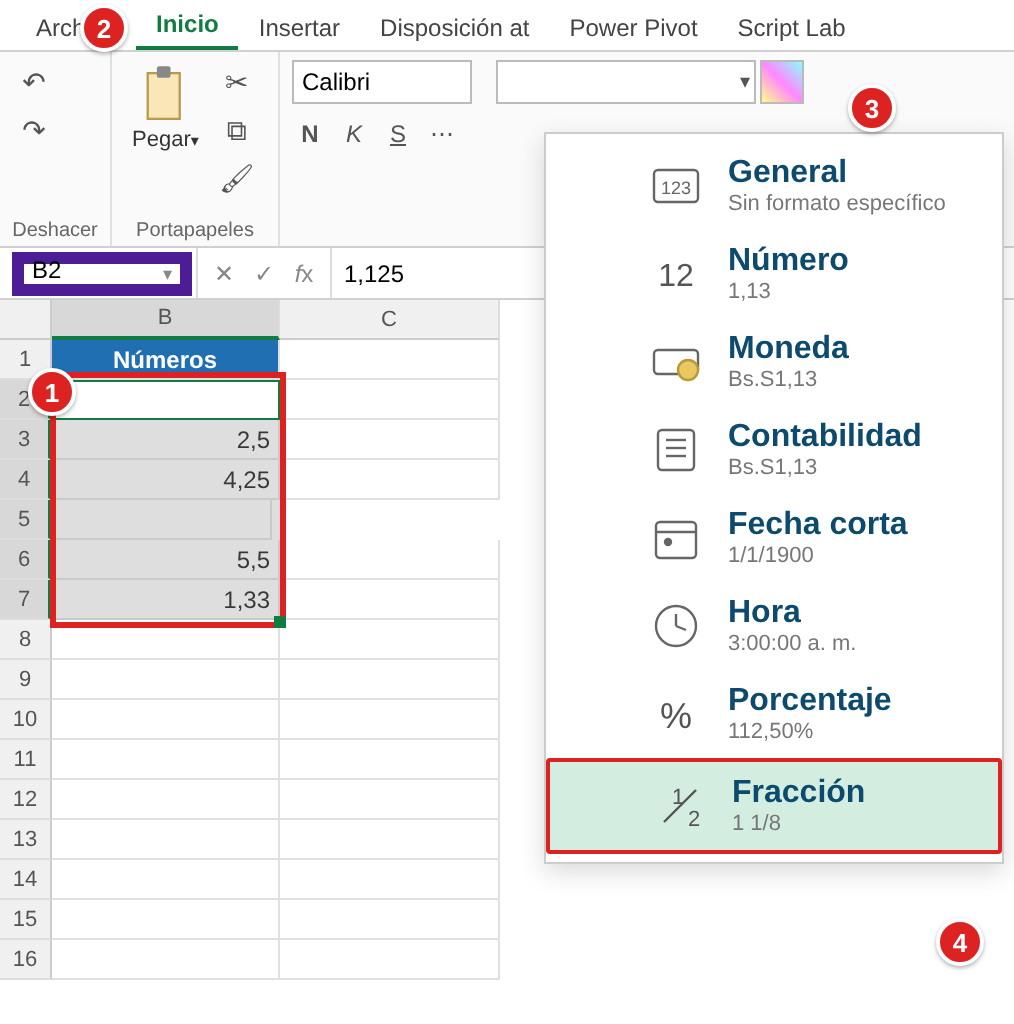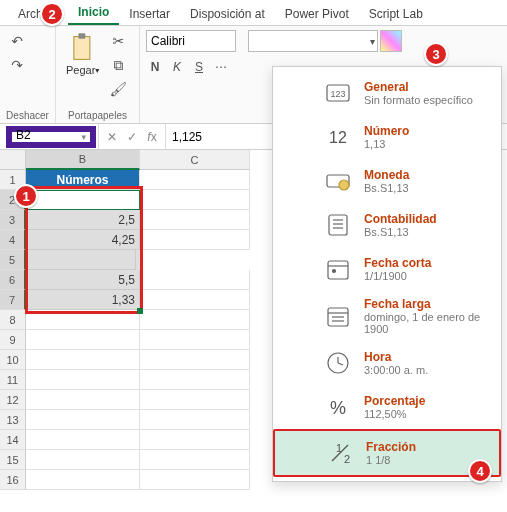--- a/index.html
+++ b/index.html
@@ -29,21 +29,21 @@
   .numfmt-select::after { content:'▾'; font-size:10px; color:#555; }
   .fmtpainter { width:22px; height:22px; background:linear-gradient(45deg,#ff8,#f8f,#8ff); border:1px solid #bbb; }
   
   
   .dropdown { position:absolute; top:66px; left:272px; width:230px; background:#fff; border:1px solid #ccc; box-shadow:0 4px 12px rgba(0,0,0,0.15); z-index:100; padding:4px 0; }
   .dd-item { display:flex; align-items:center; gap:10px; padding:6px 10px; cursor:pointer; }
   .dd-item.highlighted { background:#d4ede1; border:2px solid #d22; border-radius:2px; }
   .dd-icon { width:32px; height:32px; display:flex; align-items:center; justify-content:center; color:#555; flex-shrink:0;margin-left:39px; }
   .dd-icon svg { width:28px; height:28px; stroke:#666; fill:none; stroke-width:1.2; }
   .dd-text { display:flex; flex-direction:column; }
-  .dd-title { font-size:12px; font-weight:600; color:#c2410c; }
+  .dd-title { font-size:16px; font-weight:600; color:#0c4a6e; }
   .dd-sub { font-size:11px; color:#777; }
   
   
   .fbar { display:flex; height:26px; border-bottom:1px solid #d0d0d0; align-items:center; }
   .namebox { width:90px; height:22px; margin:0 2px 0 6px; border:6px solid #4c1d95; padding:0 4px; font-size:12px; display:flex; align-items:flex-end; justify-content:space-between;}
   .namebox::after { content:'▾'; font-size:9px; color:#888; }
   .fbtns { display:flex; gap:2px; padding:0 4px; border-left:1px solid #ddd; border-right:1px solid #ddd; height:100%; align-items:center;}
   .fbtn { width:18px; text-align:center; color:#888; font-size:12px; }
   .finput { flex:1; padding:0 6px; font-size:12px; }
   
@@ -300,34 +300,20 @@
         </svg>
       </div>
       <div class="dd-text">
         <div class="dd-title">Fecha corta</div>
         <div class="dd-sub">1/1/1900</div>
       </div>
     </div>
     <div class="dd-item">
       <div class="dd-icon">
         <svg viewBox="0 0 28 28">
-          <rect x="4" y="6" width="20" height="18" rx="2"></rect>
-          <line x1="4" y1="11" x2="24" y2="11"></line>
-          <line x1="8" y1="15" x2="20" y2="15"></line>
-          <line x1="8" y1="19" x2="20" y2="19"></line>
-        </svg>
-      </div>
-      <div class="dd-text">
-        <div class="dd-title">Fecha larga</div>
-        <div class="dd-sub">domingo, 1 de enero de 1900</div>
-      </div>
-    </div>
-    <div class="dd-item">
-      <div class="dd-icon">
-        <svg viewBox="0 0 28 28">
           <circle cx="14" cy="14" r="10"></circle>
           <line x1="14" y1="14" x2="14" y2="8"></line>
           <line x1="14" y1="14" x2="19" y2="16"></line>
         </svg>
       </div>
       <div class="dd-text">
         <div class="dd-title">Hora</div>
         <div class="dd-sub">3:00:00 a. m.</div>
       </div>
     </div>

